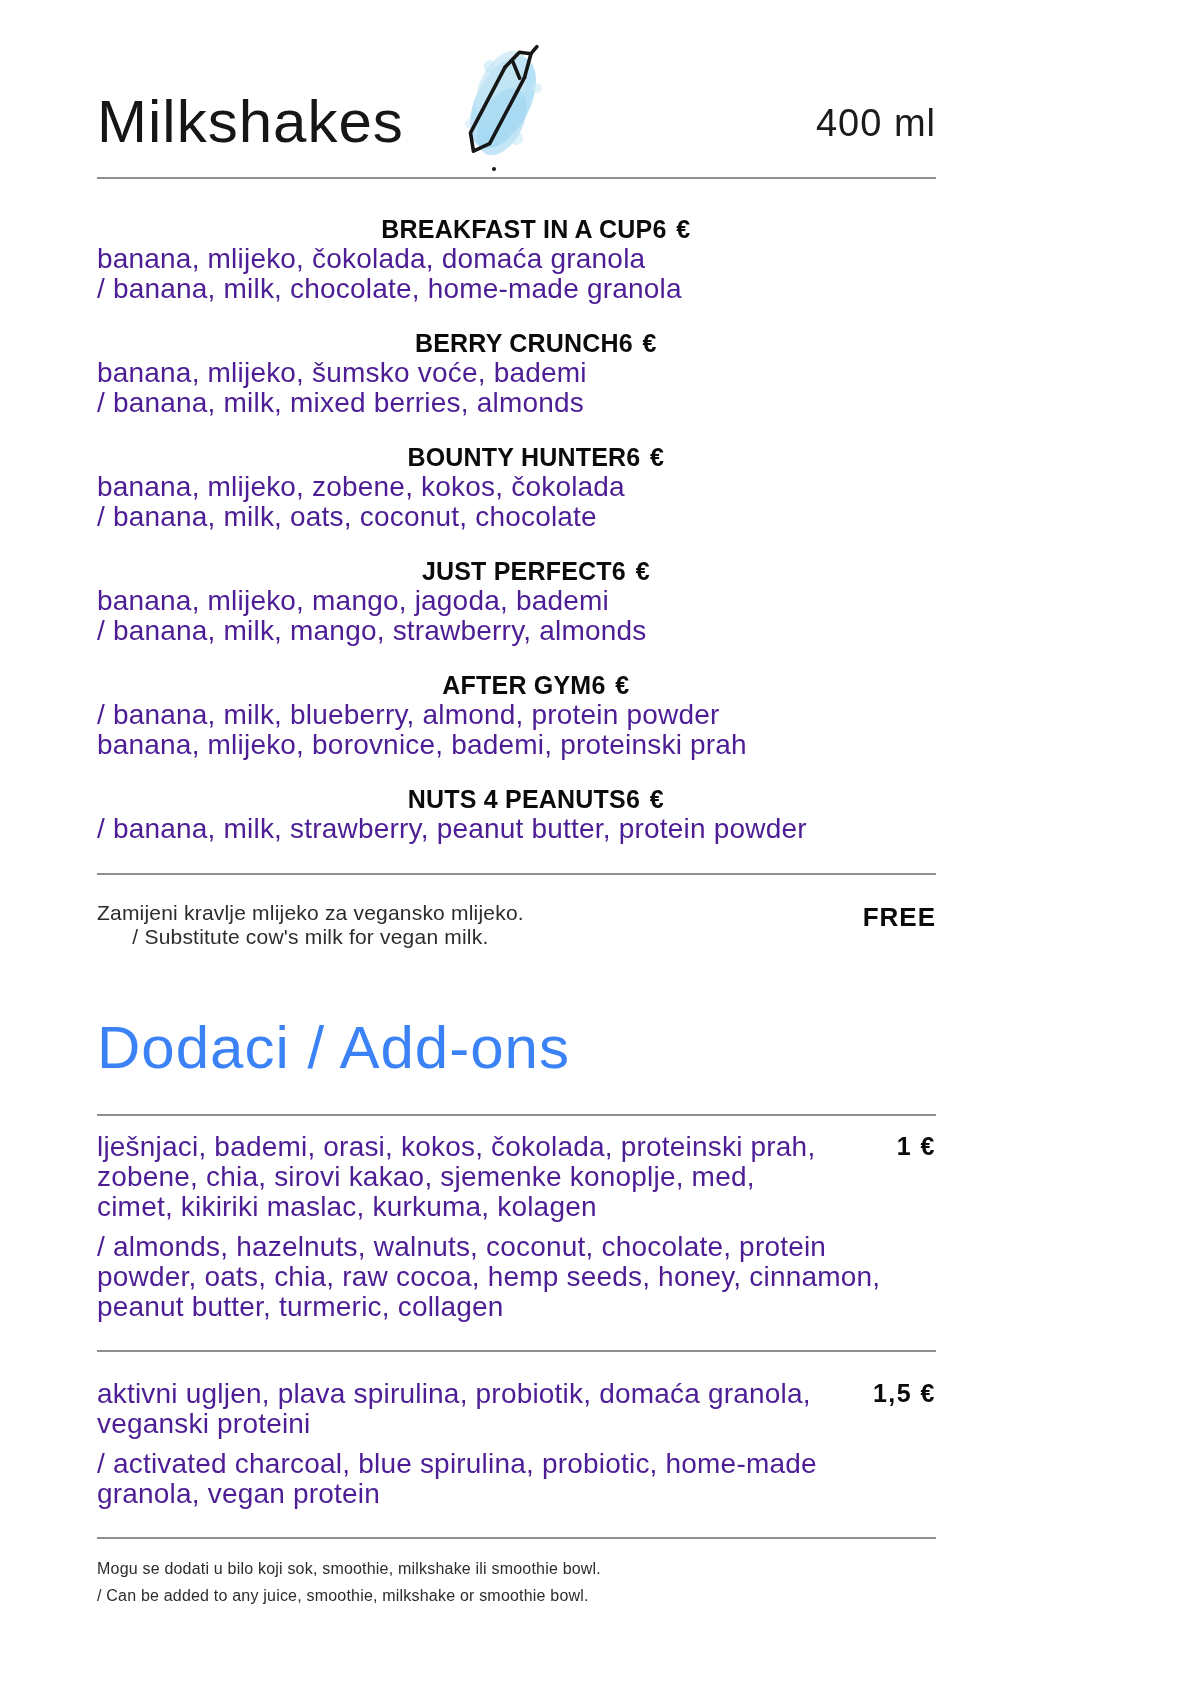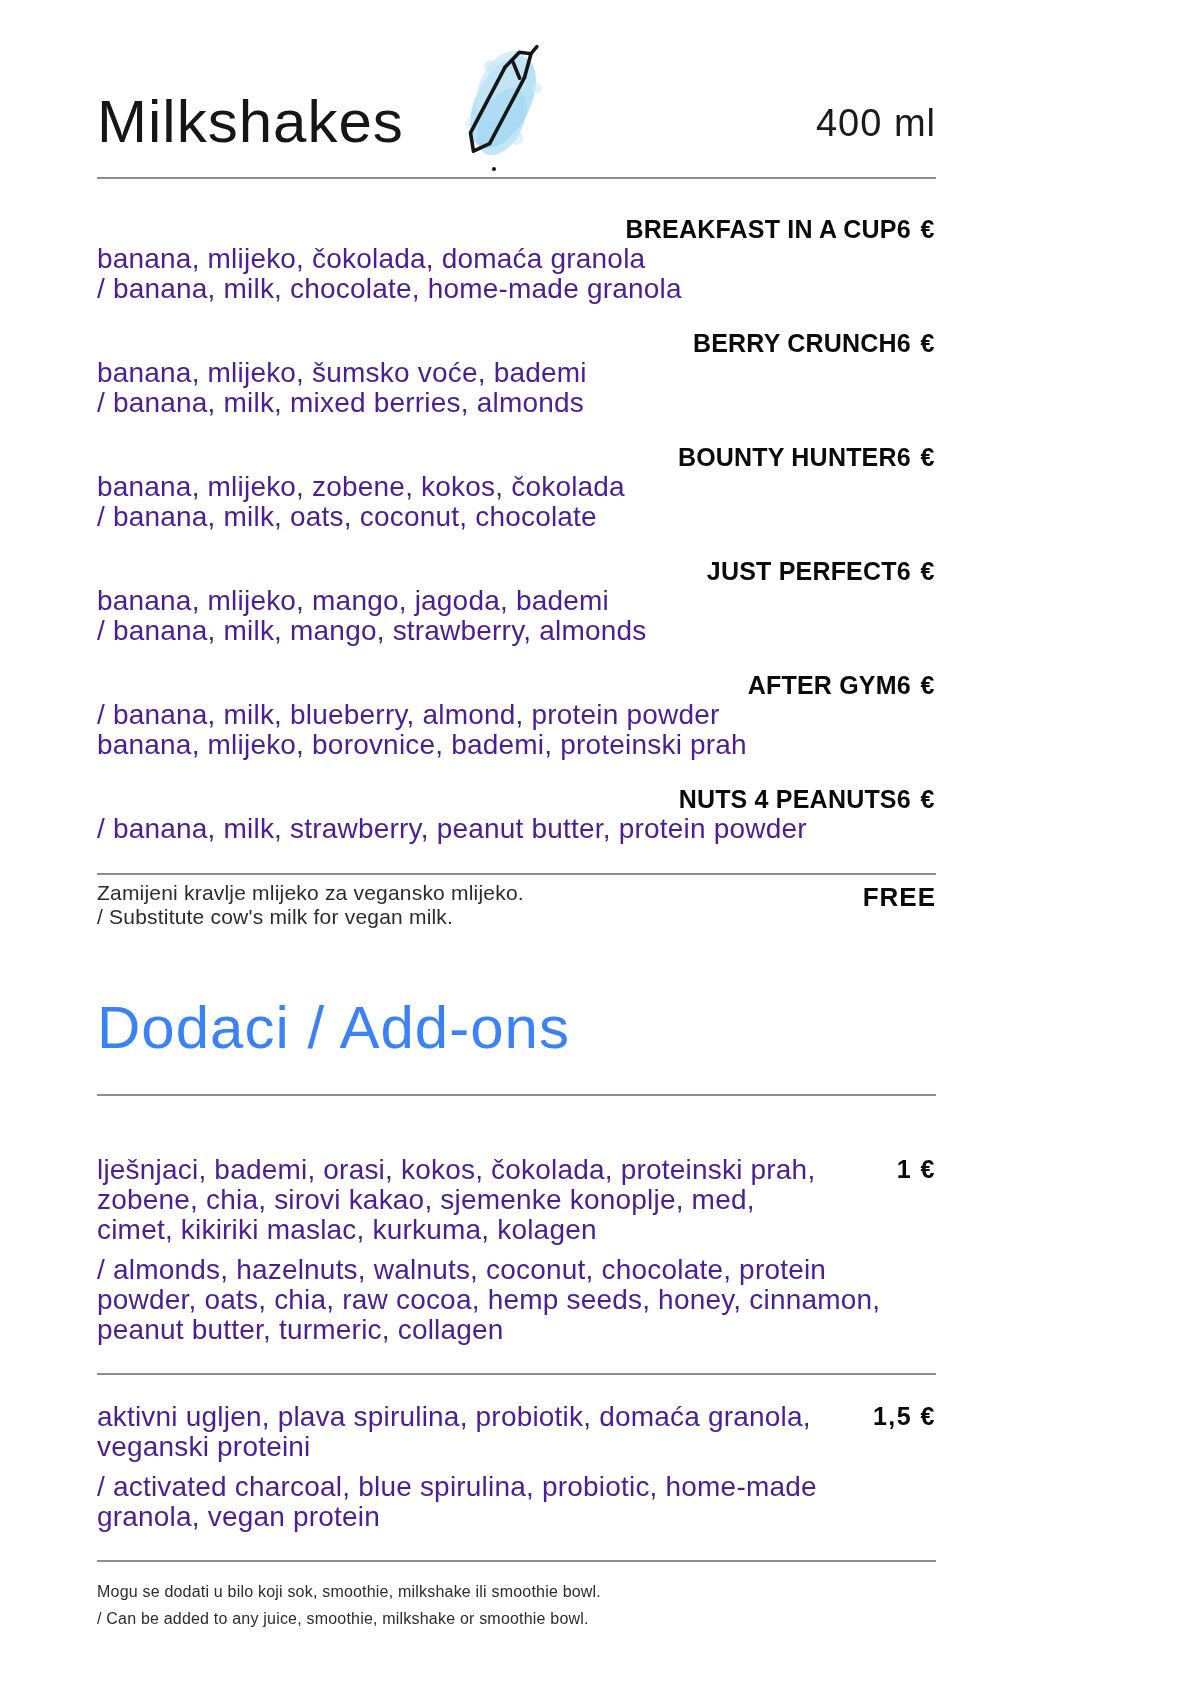--- a/index.html
+++ b/index.html
@@ -21,38 +21,38 @@
   .carton-icon { margin-left: 44px; margin-top: -4px; flex: 0 0 auto; }
   .volume {
     margin-left: auto; margin-top: 68px;
     font-size: 38px; font-weight: 300; letter-spacing: 1px; color: #1b1b1b; line-height: 1;
   }
   hr.rule { border: none; border-top: 2px solid #8e8e8e; height: 0; }
 
   
   .menu { margin-top: 35px; }
   .item { margin-bottom: 24px; }
-  .item-head { display: flex; justify-content: flex-end; align-items: baseline; line-height: 30px; margin-left: 40px; }
+  .item-head { display: flex; justify-content: center; align-items: baseline; line-height: 30px; margin-left: 40px; }
   .item-name { font-size: 25px; font-weight: 800; letter-spacing: 0.2px; color: #0b0b0b; }
   .price { font-size: 25px; font-weight: 800; letter-spacing: 1.5px; color: #0b0b0b; white-space: nowrap; }
   .desc { font-size: 28px; line-height: 30px; color: #4c1d95; letter-spacing: 0.2px; white-space: pre-line; }
 
   
   .sub-rule { margin-top: 29px; }
-  .note-row { display: flex; justify-content: space-between; align-items: flex-start; margin-top: 6px; }
+  .note-row { display: flex; justify-content: space-between; align-items: flex-start; margin-top: 26px; text-align: center; }
   .note-text { font-size: 21px; line-height: 24px; color: #2c2c2c; letter-spacing: 0.2px; }
   .note-price { font-size: 26px; font-weight: 800; letter-spacing: 1px; color: #0b0b0b; margin-top: 1px; }
 
   
   .addons-title {
     margin-top: 66px; font-size: 60px; font-weight: 300;
     letter-spacing: 1px; color: #3b82f6; line-height: 66px;
   }
   .addons-rule { margin-top: 33px; }
-  .addon { display: flex; justify-content: space-between; align-items: flex-start; margin-top: 59px; }
+  .addon { display: flex; justify-content: space-between; align-items: flex-start; margin-top: 16px; }
   .addon-2 { margin-top: 27px; }
   .addon-text { max-width: 860px; }
   .addon-text .desc-en { margin-top: 10px; }
   .addon-divider { margin-top: 28px; }
   .footer-divider { margin-top: 28px; }
   .footer-note { margin-top: 16px; font-size: 16px; line-height: 27px; color: #2c2c2c; letter-spacing: 0.2px; }
 </style>
 </head>
 <body>
 

